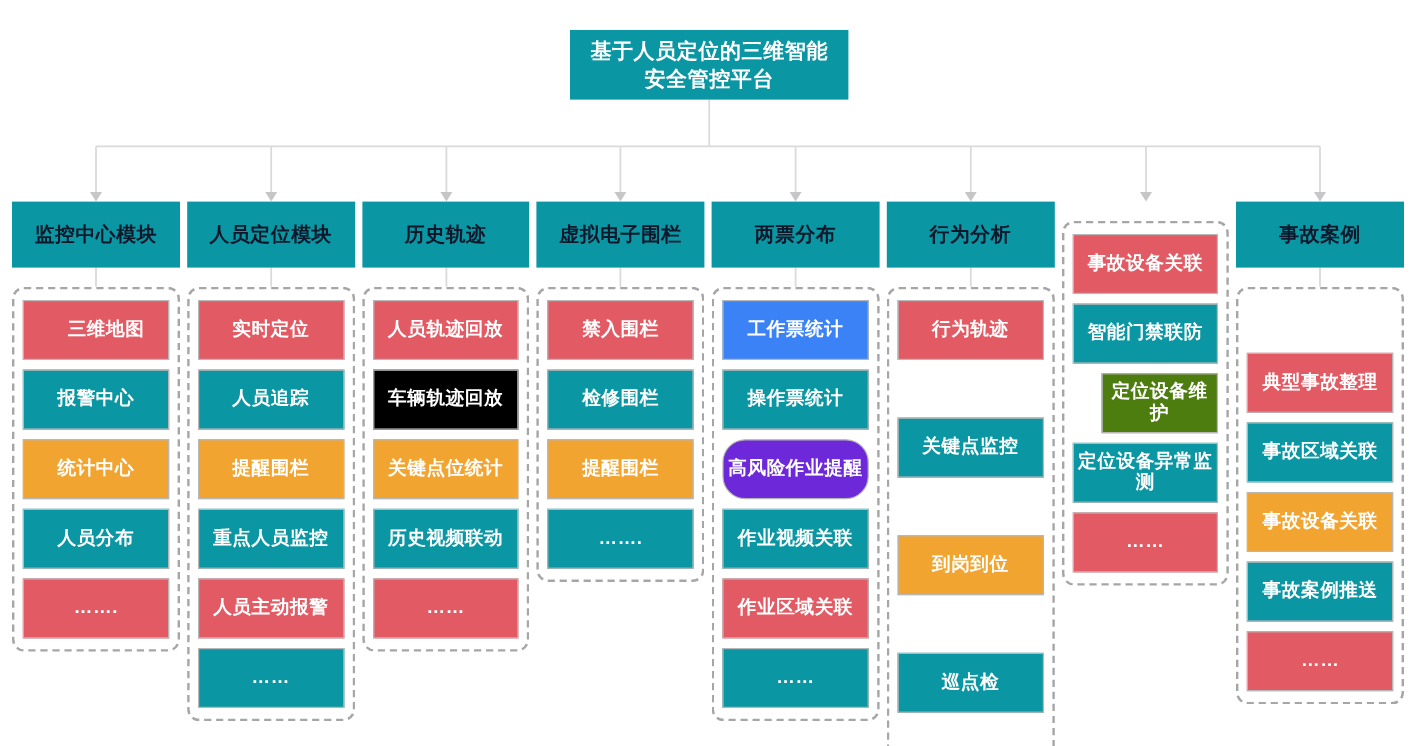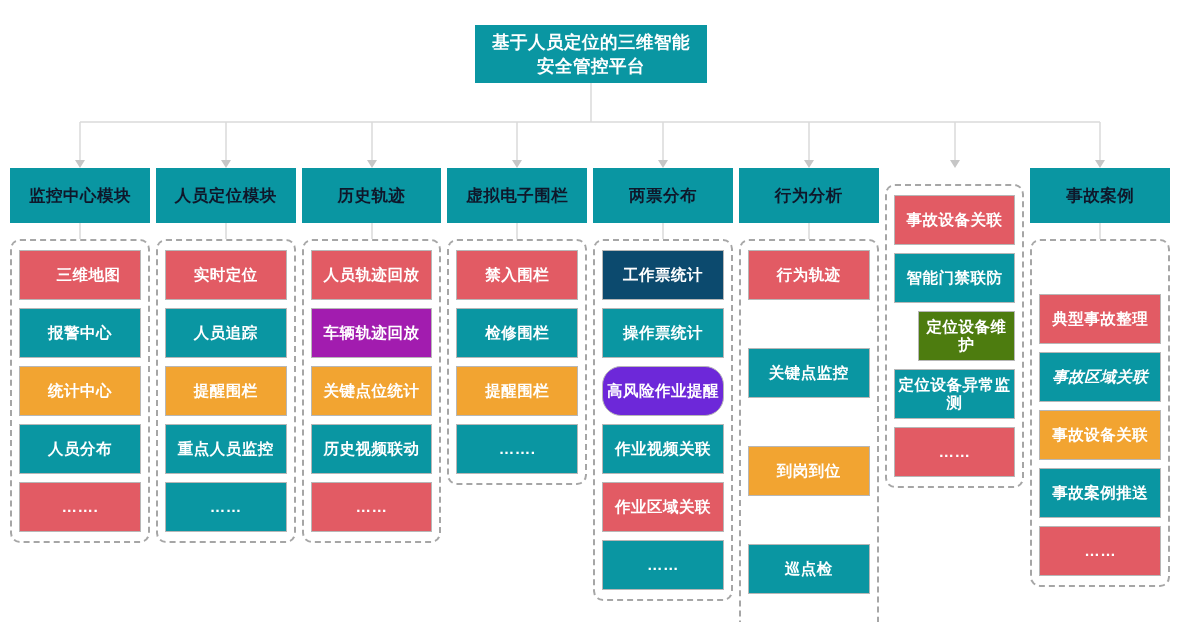--- a/index.html
+++ b/index.html
@@ -148,31 +148,32 @@
     <div class="header" style="background: rgb(10, 150, 162);">人员定位模块</div>
     <div class="container" style="border-color: rgb(166, 166, 166);">
   <div class="item" style="background: rgb(226, 91, 100); border-color: rgb(183, 183, 183);">实时定位</div>
 
   <div class="item" style="background: rgb(10, 150, 162); border-color: rgb(183, 183, 183);">人员追踪</div>
 
   <div class="item" style="background: rgb(242, 164, 49); border-color: rgb(183, 183, 183);">提醒围栏</div>
 
   <div class="item" style="background: rgb(10, 150, 162); border-color: rgb(183, 183, 183);">重点人员监控</div>
 
+  <div class="item" style="background: rgb(226, 91, 100); border-color: rgb(183, 183, 183);">人员主动报警</div>
 
   <div class="item" style="background: rgb(10, 150, 162); border-color: rgb(183, 183, 183);">……</div>
 </div>
   </div>
 
   <div class="column">
     <div class="header" style="background: rgb(10, 150, 162);">历史轨迹</div>
     <div class="container" style="border-color: rgb(166, 166, 166);">
   <div class="item" style="background: rgb(226, 91, 100); border-color: rgb(183, 183, 183);">人员轨迹回放</div>
 
-  <div class="item" style="background: #a21caf; border-color: rgb(183, 183, 183);">车辆轨迹回放</div>
+  <div class="item" style="background: #000000; border-color: rgb(183, 183, 183);">车辆轨迹回放</div>
 
   <div class="item" style="background: rgb(242, 164, 49); border-color: rgb(183, 183, 183);">关键点位统计</div>
 
   <div class="item" style="background: rgb(10, 150, 162); border-color: rgb(183, 183, 183);">历史视频联动</div>
 
   <div class="item" style="background: rgb(226, 91, 100); border-color: rgb(183, 183, 183);">……</div>
 </div>
   </div>
 
   <div class="column">
@@ -184,21 +185,21 @@
 
   <div class="item" style="background: rgb(242, 164, 49); border-color: rgb(183, 183, 183);">提醒围栏</div>
 
   <div class="item" style="background: rgb(10, 150, 162); border-color: rgb(183, 183, 183);">…….</div>
 </div>
   </div>
 
   <div class="column">
     <div class="header" style="background: rgb(10, 150, 162);">两票分布</div>
     <div class="container" style="border-color: rgb(166, 166, 166);">
-  <div class="item" style="background: #0c4a6e; border-color: rgb(183, 183, 183);">工作票统计</div>
+  <div class="item" style="background: #3b82f6; border-color: rgb(183, 183, 183);">工作票统计</div>
 
   <div class="item" style="background: rgb(10, 150, 162); border-color: rgb(183, 183, 183);">操作票统计</div>
 
   <div class="item" style="background: #6d28d9; border-color: rgb(183, 183, 183); border-radius: 19px;">高风险作业提醒</div>
 
   <div class="item" style="background: rgb(10, 150, 162); border-color: rgb(183, 183, 183);">作业视频关联</div>
 
   <div class="item" style="background: rgb(226, 91, 100); border-color: rgb(183, 183, 183);">作业区域关联</div>
 
   <div class="item" style="background: rgb(10, 150, 162); border-color: rgb(183, 183, 183);">……</div>
@@ -232,21 +233,21 @@
 
   <div class="item" style="background: rgb(226, 91, 100); border-color: rgb(183, 183, 183);">……</div>
 </div>
   </div>
 
   <div class="column">
     <div class="header" style="background: rgb(10, 150, 162);">事故案例</div>
     <div class="container" style="border-color: rgb(166, 166, 166);">
   <div class="item" style="background: rgb(226, 91, 100); border-color: rgb(183, 183, 183); margin-top: 44px;">典型事故整理</div>
 
-  <div class="item" style="background: rgb(10, 150, 162); border-color: rgb(183, 183, 183); font-style: italic;">事故区域关联</div>
+  <div class="item" style="background: rgb(10, 150, 162); border-color: rgb(183, 183, 183);">事故区域关联</div>
 
   <div class="item" style="background: rgb(242, 164, 49); border-color: rgb(183, 183, 183);">事故设备关联</div>
 
   <div class="item" style="background: rgb(10, 150, 162); border-color: rgb(183, 183, 183);">事故案例推送</div>
 
   <div class="item" style="background: rgb(226, 91, 100); border-color: rgb(183, 183, 183);">……</div>
 </div>
   </div>
 </div>
 </div>

